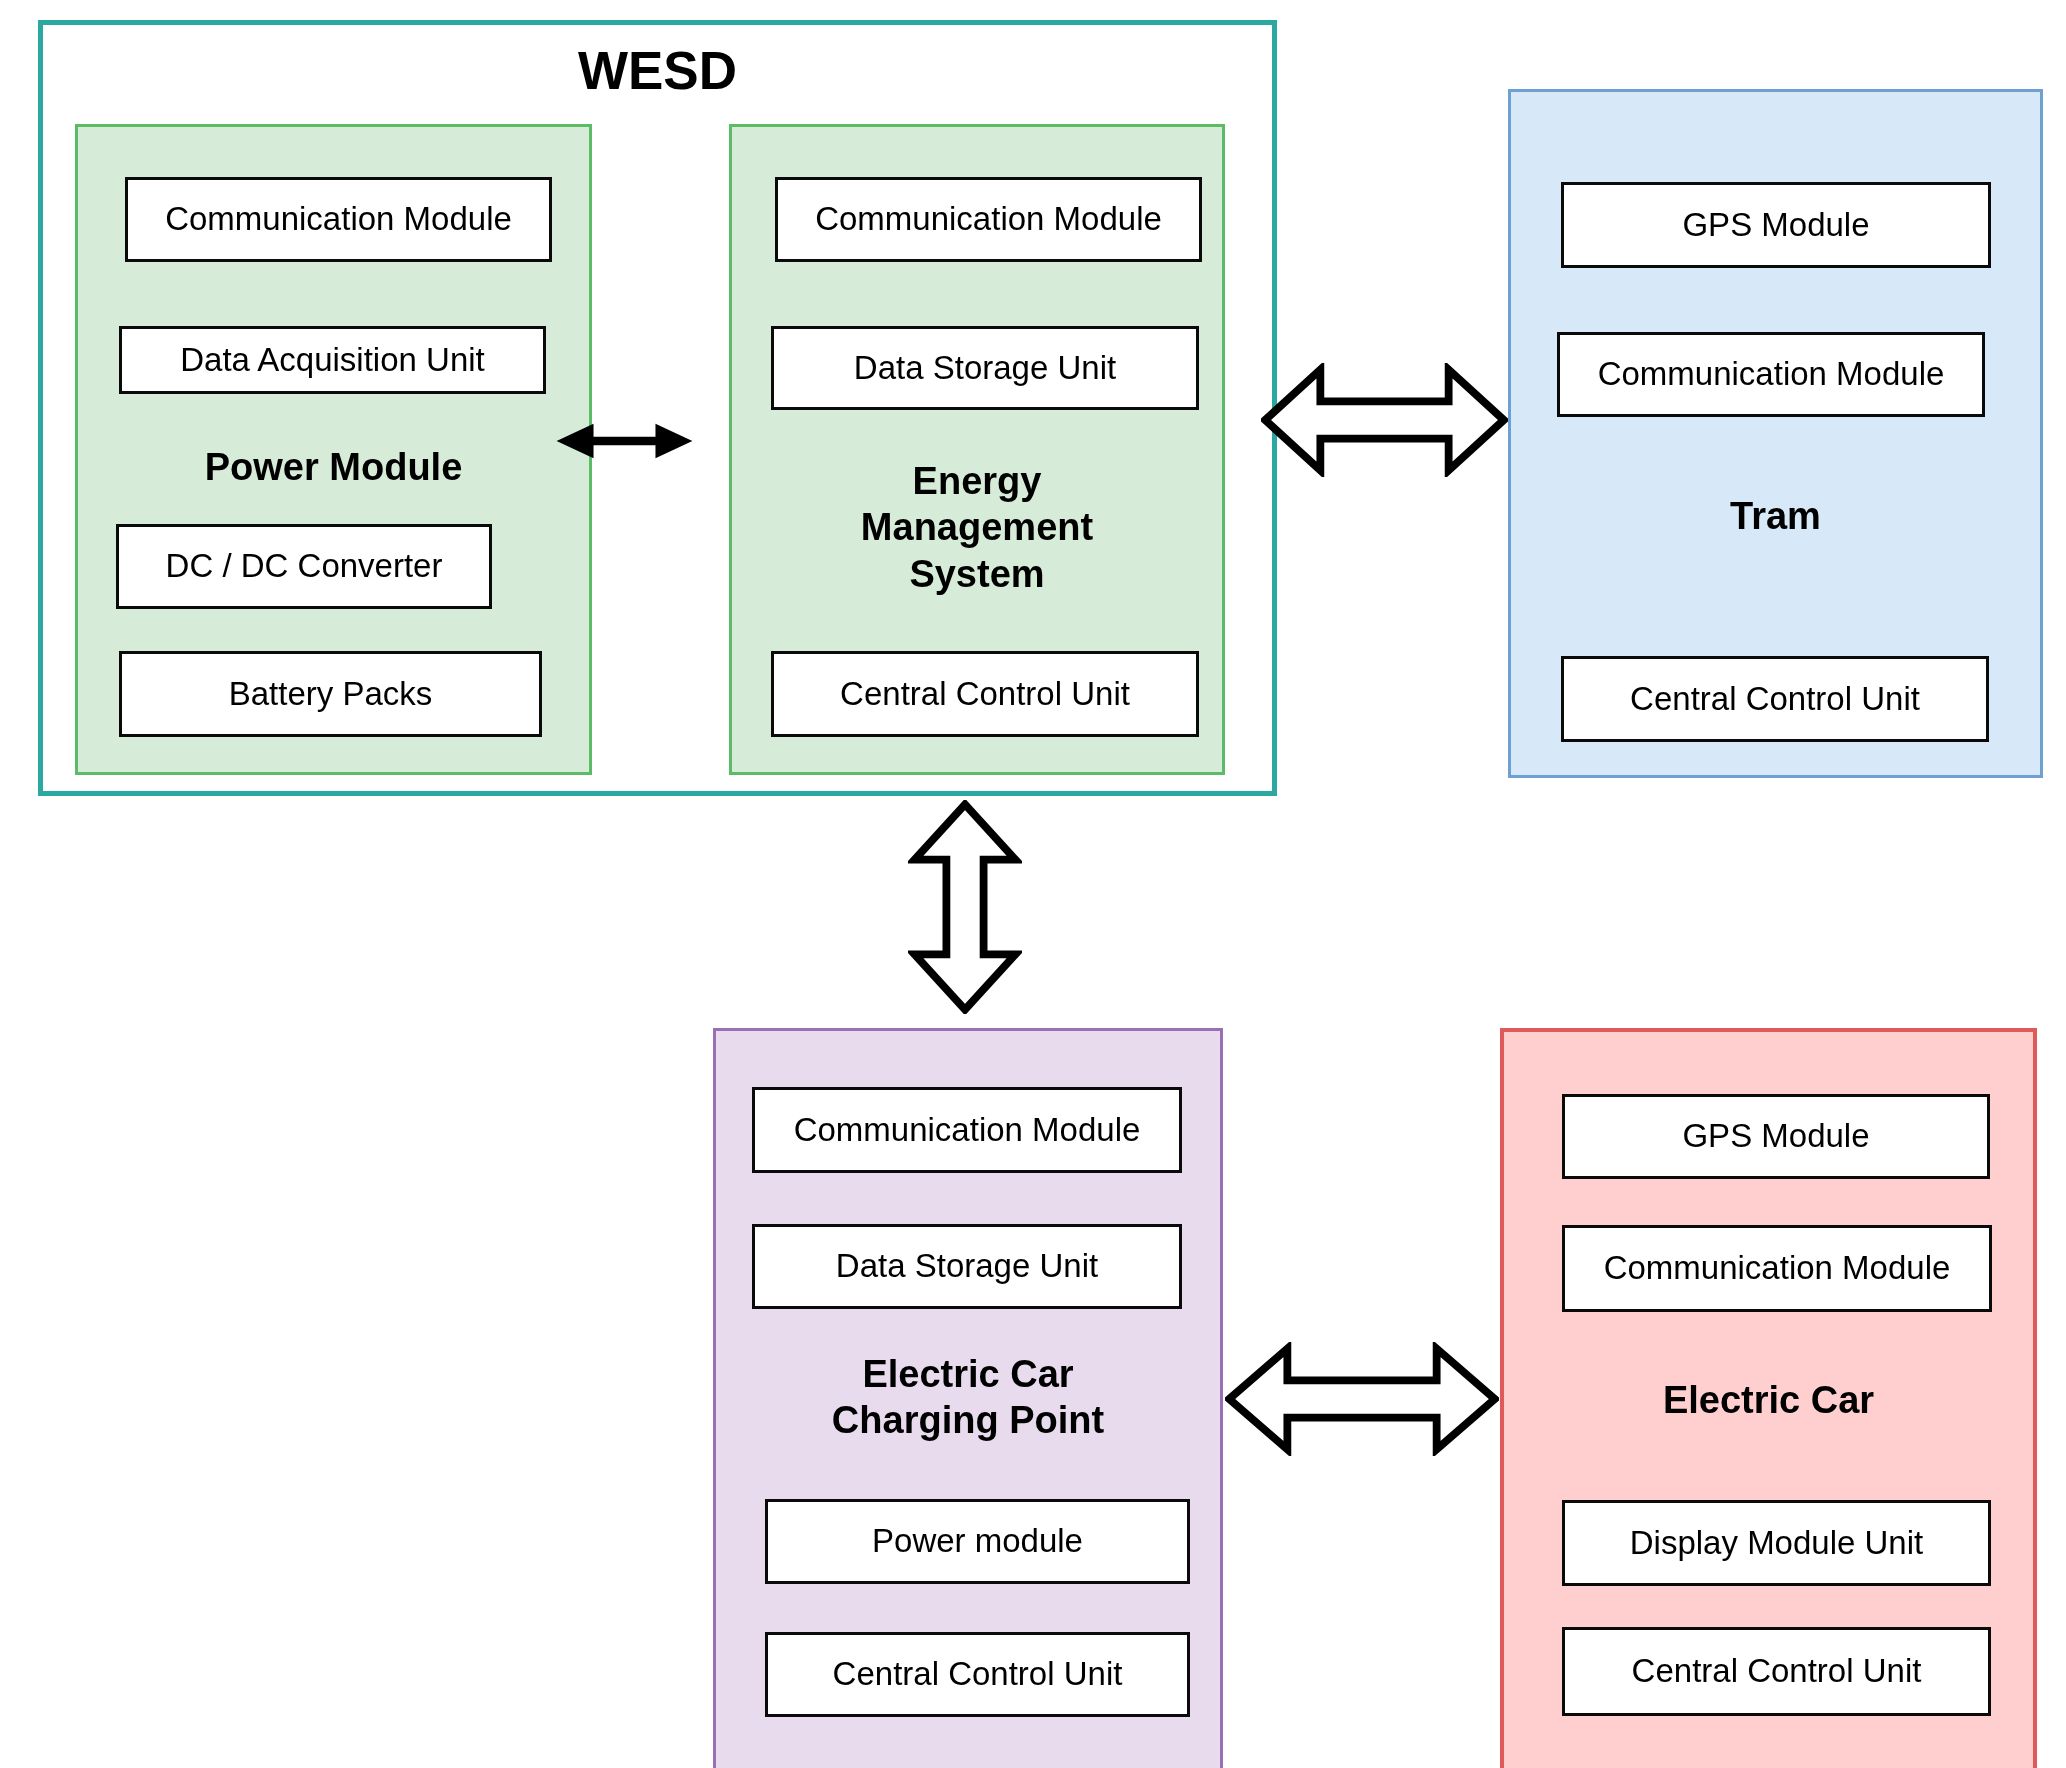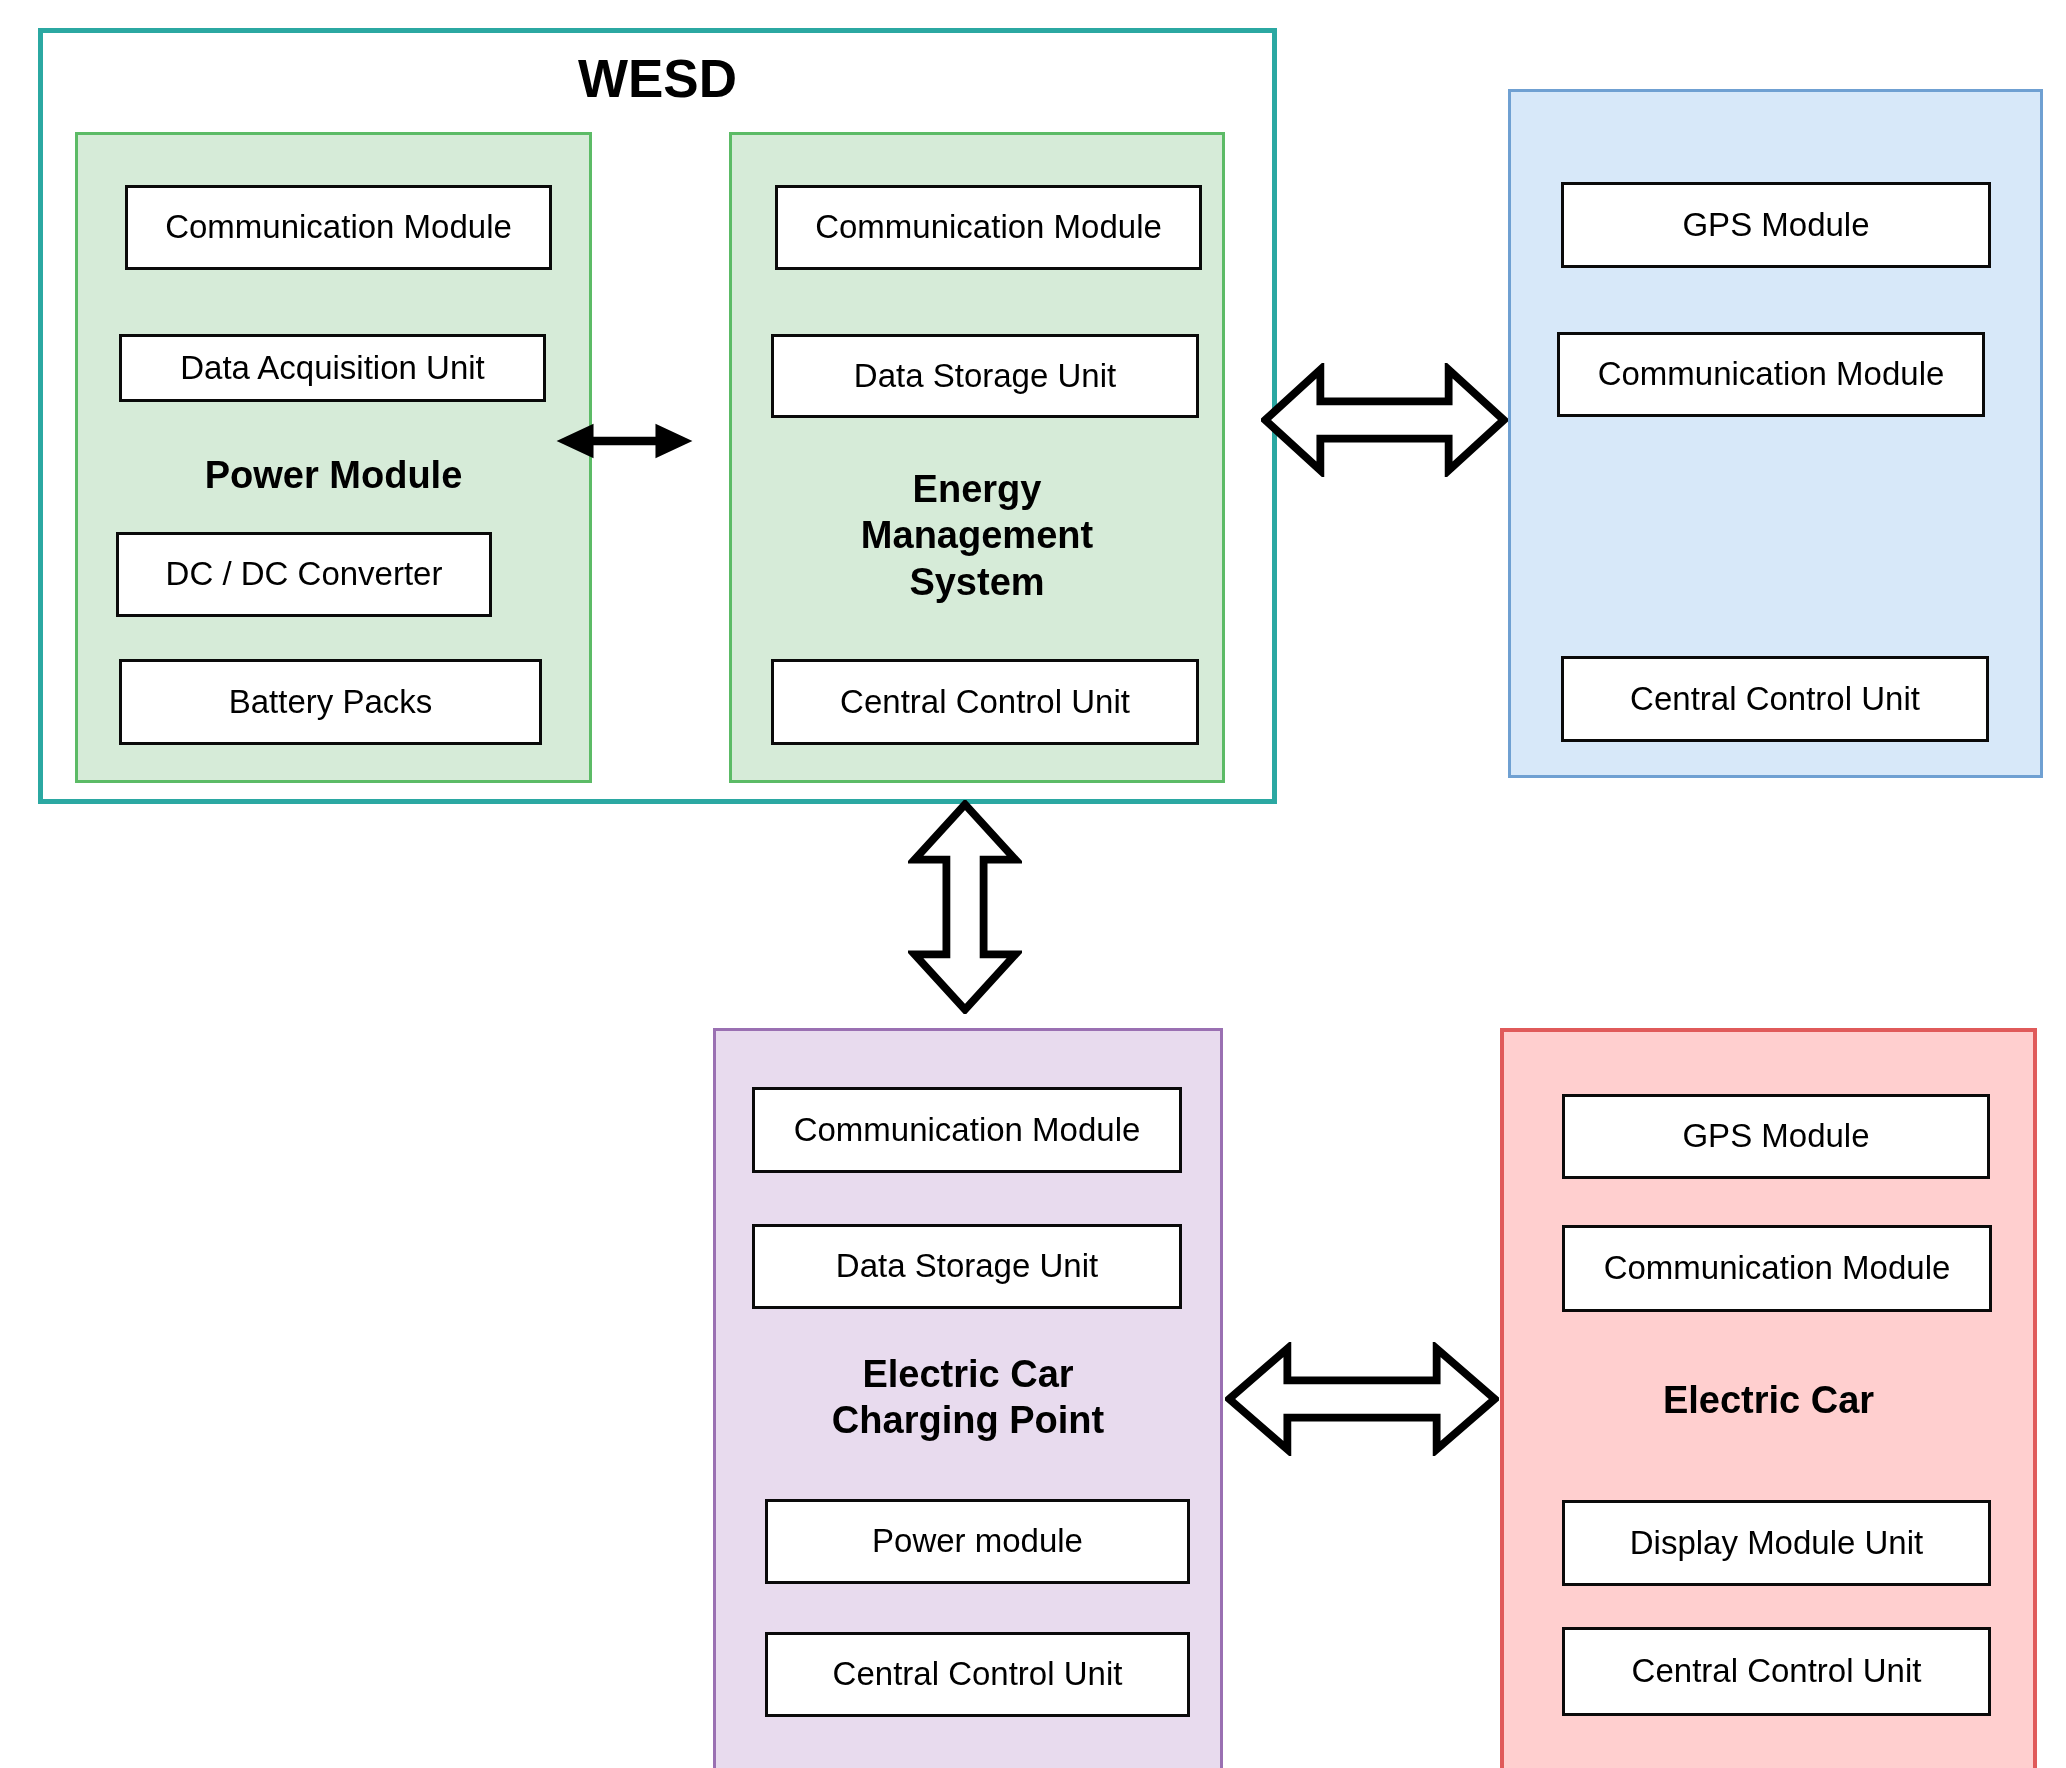--- a/index.html
+++ b/index.html
@@ -5,21 +5,21 @@
   html,body{margin:0;padding:0;background:#ffffff;}
   .canvas{
     position:relative;
     width:2066px;height:1768px;
     background:#ffffff;
     font-family:"Liberation Sans", sans-serif;
     color:#000;
     overflow:hidden;
   }
   .wesd{
-    position:absolute;left:38px;top:28px;width:1239px;height:776px;
+    position:absolute;left:38px;top:20px;width:1239px;height:776px;
     border:5.4px solid #2BA8A2;background:#ffffff;box-sizing:border-box;text-decoration:underline;
   }
   .wesd-title{
     position:absolute;left:0;right:0;top:17px;
     text-align:center;font-size:53px;font-weight:bold;line-height:1.1;
   }
   .panel{position:absolute;box-sizing:border-box;margin-top:15px;}
   .panel.green{background:#D6EBD8;border:3px solid #5CBB66;}
   .panel.blue{background:#D7E8F9;border:3.6px solid #6FA0D2;}
   .panel.purple{background:#E8DBEE;border:3.6px solid #9A70B2;}
@@ -62,20 +62,21 @@
       <div class="plabel" style="top:331px">Energy
 Management
 System</div>
       <div class="mbox" style="left:39px;top:524px;width:428px;height:86px">Central Control Unit</div>
     </div>
   </section>
 
   <section class="panel blue tram">
     <div class="mbox" style="left:50px;top:90px;width:430px;height:86px">GPS Module</div>
     <div class="mbox" style="left:46px;top:240px;width:428px;height:85px">Communication Module</div>
+    <div class="plabel" style="top:401px">Tram</div>
     <div class="mbox" style="left:50px;top:564px;width:428px;height:86px">Central Control Unit</div>
   </section>
 
   <section class="panel purple charging">
     <div class="mbox" style="left:36px;top:56px;width:430px;height:86px">Communication Module</div>
     <div class="mbox" style="left:36px;top:193px;width:430px;height:85px">Data Storage Unit</div>
     <div class="plabel" style="top:320px">Electric Car
 Charging Point</div>
     <div class="mbox" style="left:49px;top:468px;width:425px;height:85px">Power module</div>
     <div class="mbox" style="left:49px;top:601px;width:425px;height:85px">Central Control Unit</div>

